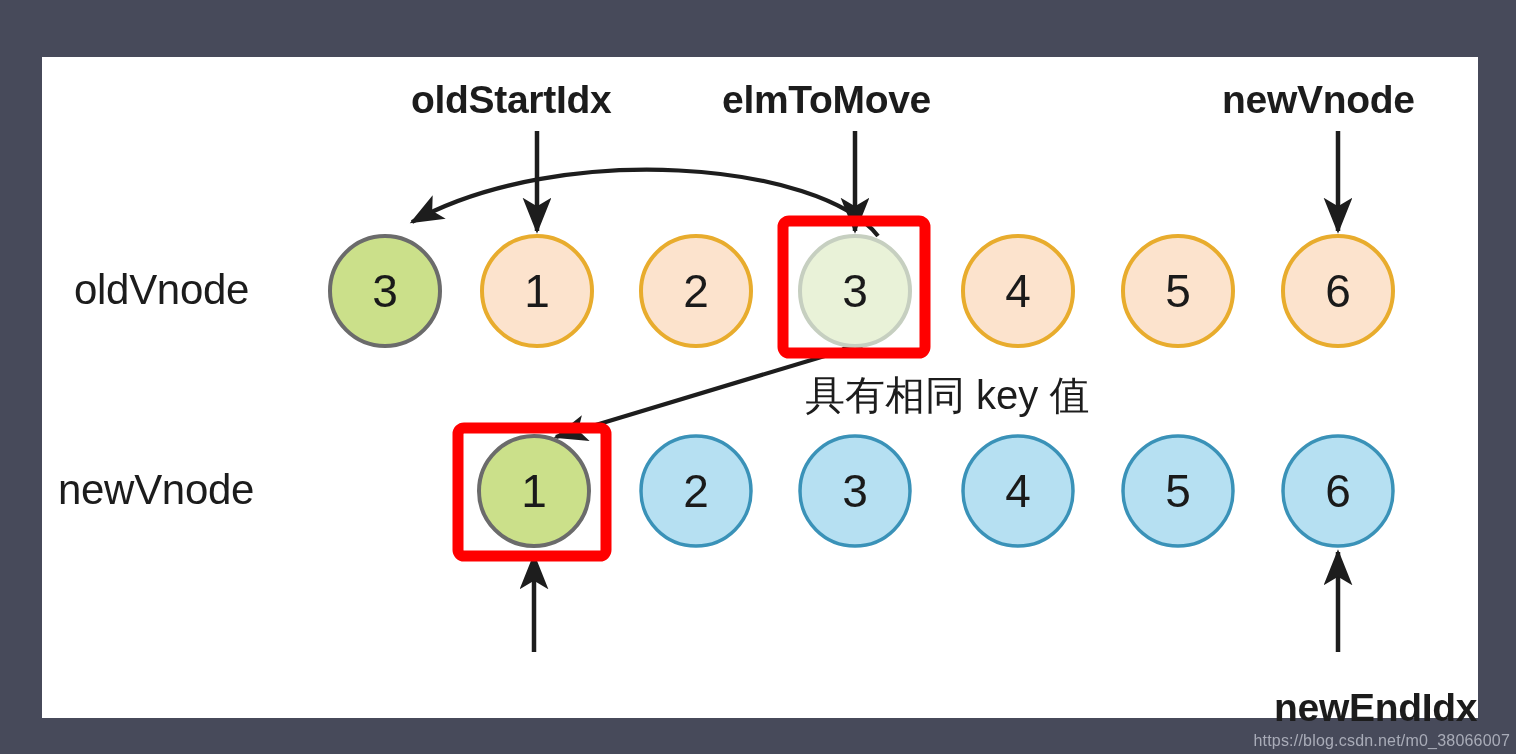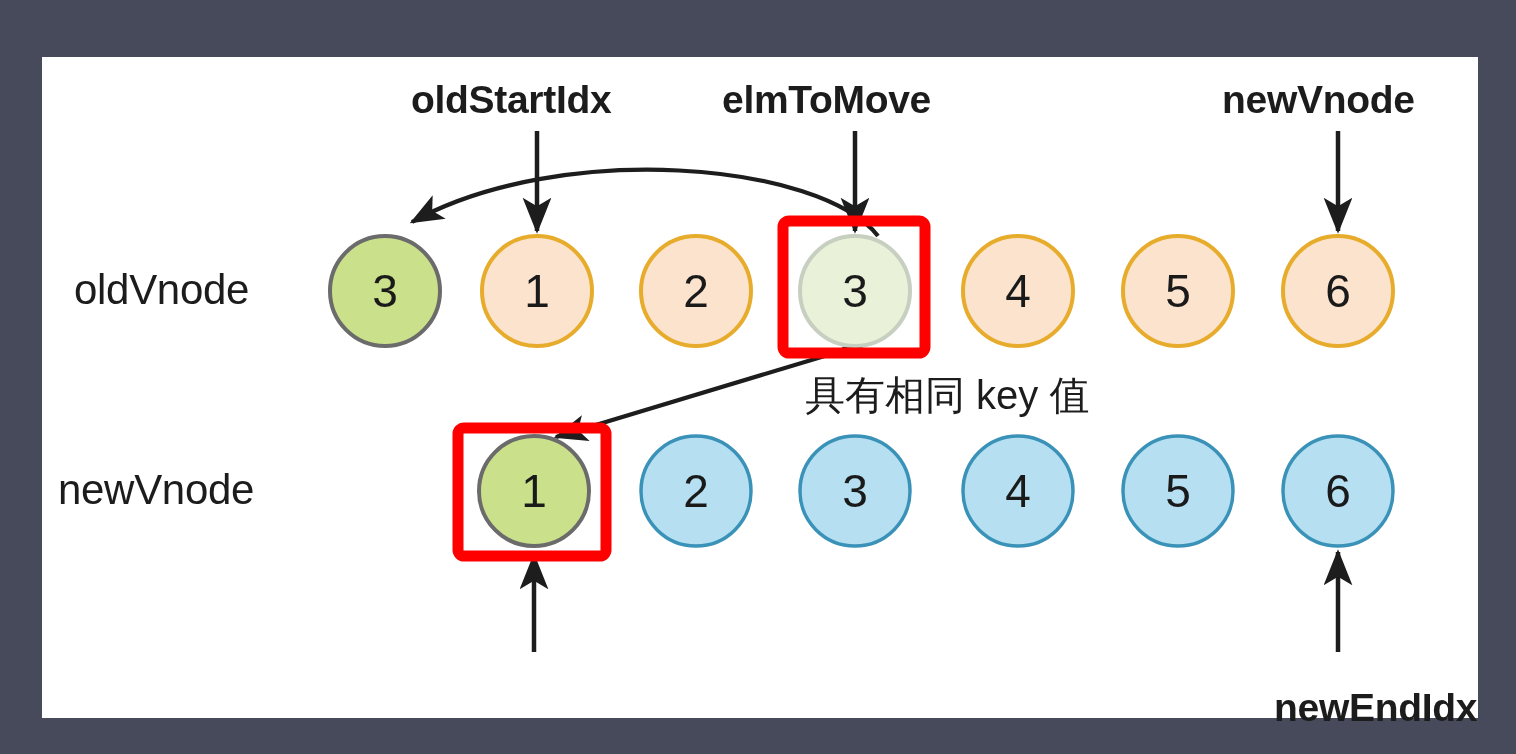--- a/index.html
+++ b/index.html
@@ -119,14 +119,15 @@
   <div class="txt idx-label" style="left:411px; top:78px;">oldStartIdx</div>
   <div class="txt idx-label" style="left:722px; top:78px;">elmToMove</div>
   <div class="txt idx-label" style="left:1222px; top:78px;">newVnode</div>
   <div class="txt idx-label" style="left:1274px; top:662px;margin-top:24px;">newEndIdx</div>
 
   <div class="txt row-label" style="left:74px; top:266px;">oldVnode</div>
   <div class="txt row-label" style="left:58px; top:466px;">newVnode</div>
 
   <div class="txt note-cn" style="left:805px; top:368px;">具有相同 key 值</div>
 
+  <div class="watermark">https://blog.csdn.net/m0_38066007</div>
 
 </div>
 
 </body></html>

